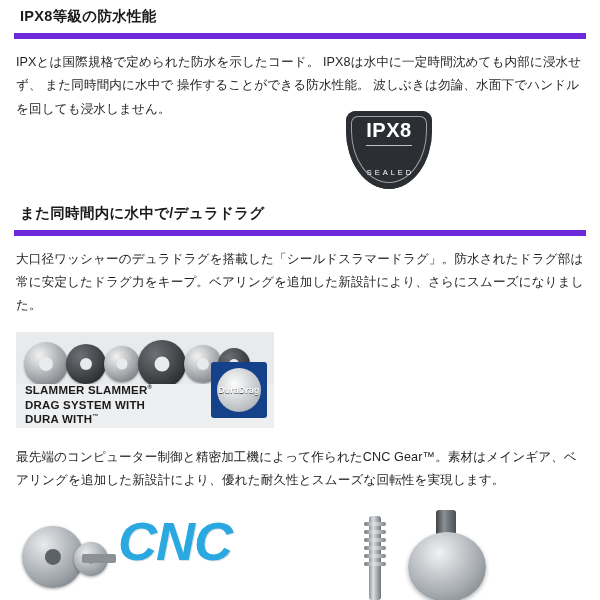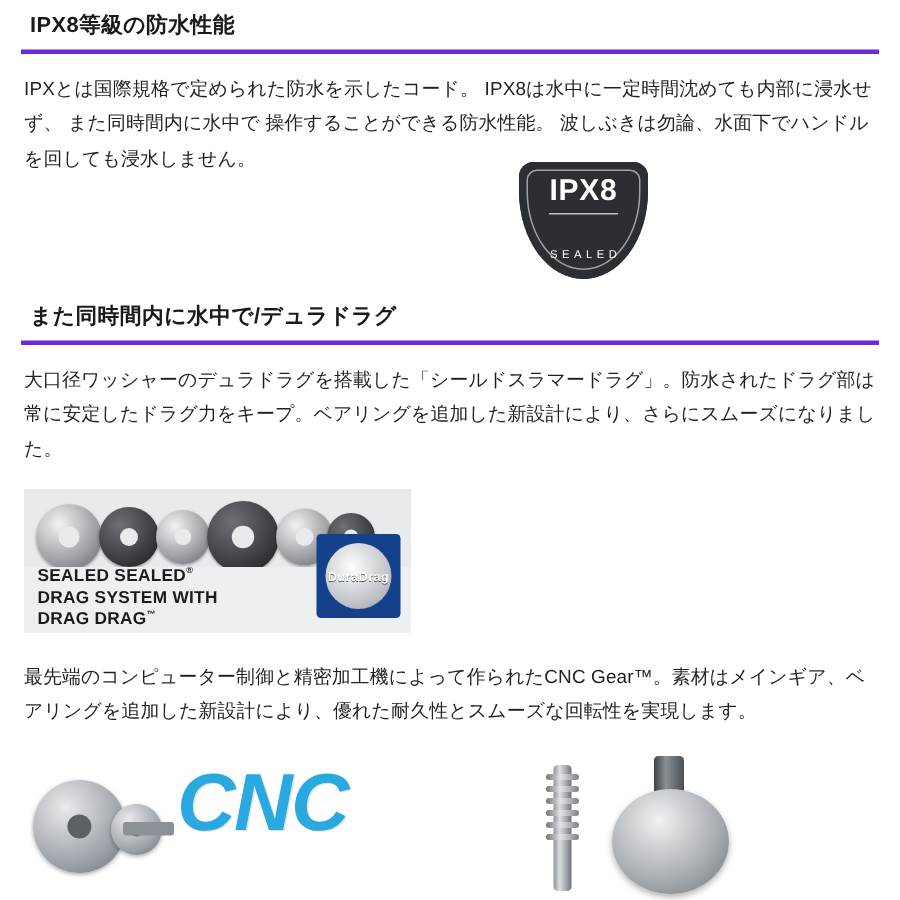--- a/index.html
+++ b/index.html
@@ -19,21 +19,21 @@
     width: 600px;
     height: 600px;
     background: #ffffff;
   }
   .section {
     padding: 0 14px;
     box-sizing: border-box;
   }
   .sec-head {
     margin: 0 14px;
-    border-bottom: 3px solid #6d28d9;
+    border-bottom: 6px solid #6d28d9;
     padding: 7px 2px 7px 6px;
     font-size: 14.5px;
     font-weight: bold;
     letter-spacing: 0.3px;
     color: #1a1a1a;
   }
   .body-text {
     margin: 12px 16px 0 16px;
     font-size: 12.6px;
     line-height: 1.85;
@@ -304,25 +304,25 @@
           <div class="hole" style="width:12px;height:12px;"></div>
         </div>
         <div class="w dark" style="left:198px;top:14px; width:32px; height:32px;">
           <div class="hole" style="width:10px;height:10px;"></div>
         </div>
       </div>
 
       <div class="labelbar"></div>
       <div class="labeltext">
         <div>
-          <span>SEALED SEALED</span><sup>®</sup>
+          <span>SLAMMER SLAMMER</span><sup>®</sup>
         </div>
         <div>DRAG SYSTEM WITH</div>
         <div>
-          <span>DRAG DRAG</span><sup>™</sup>
+          <span>DURA WITH</span><sup>™</sup>
         </div>
       </div>
 
       <div class="duradrag">
         <div class="dd-circle"></div>
         <div class="dd-text">DuraDrag</div>
       </div>
     </div>
   </div>
 

